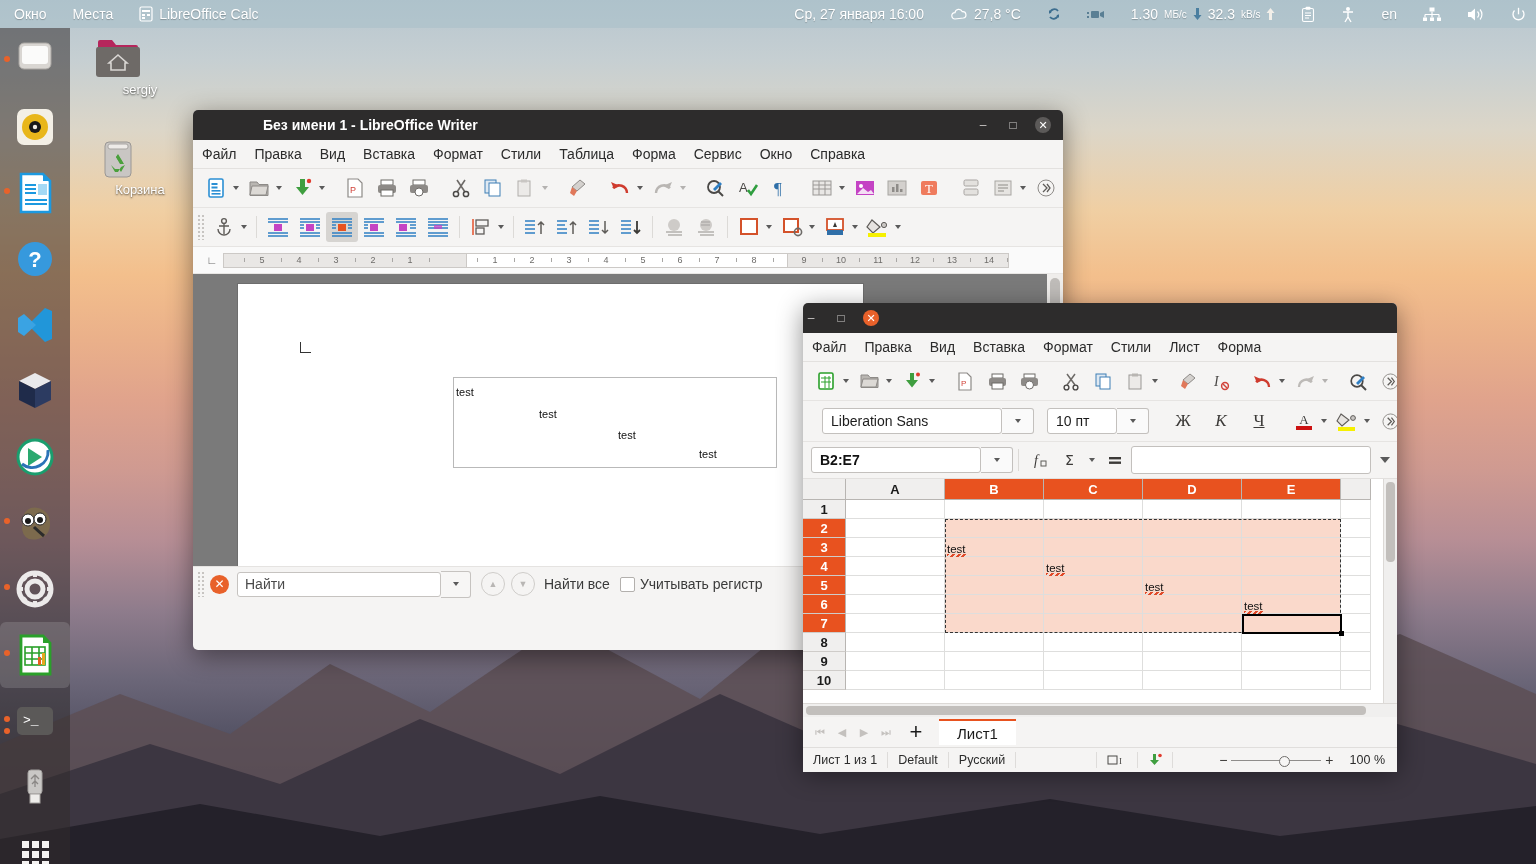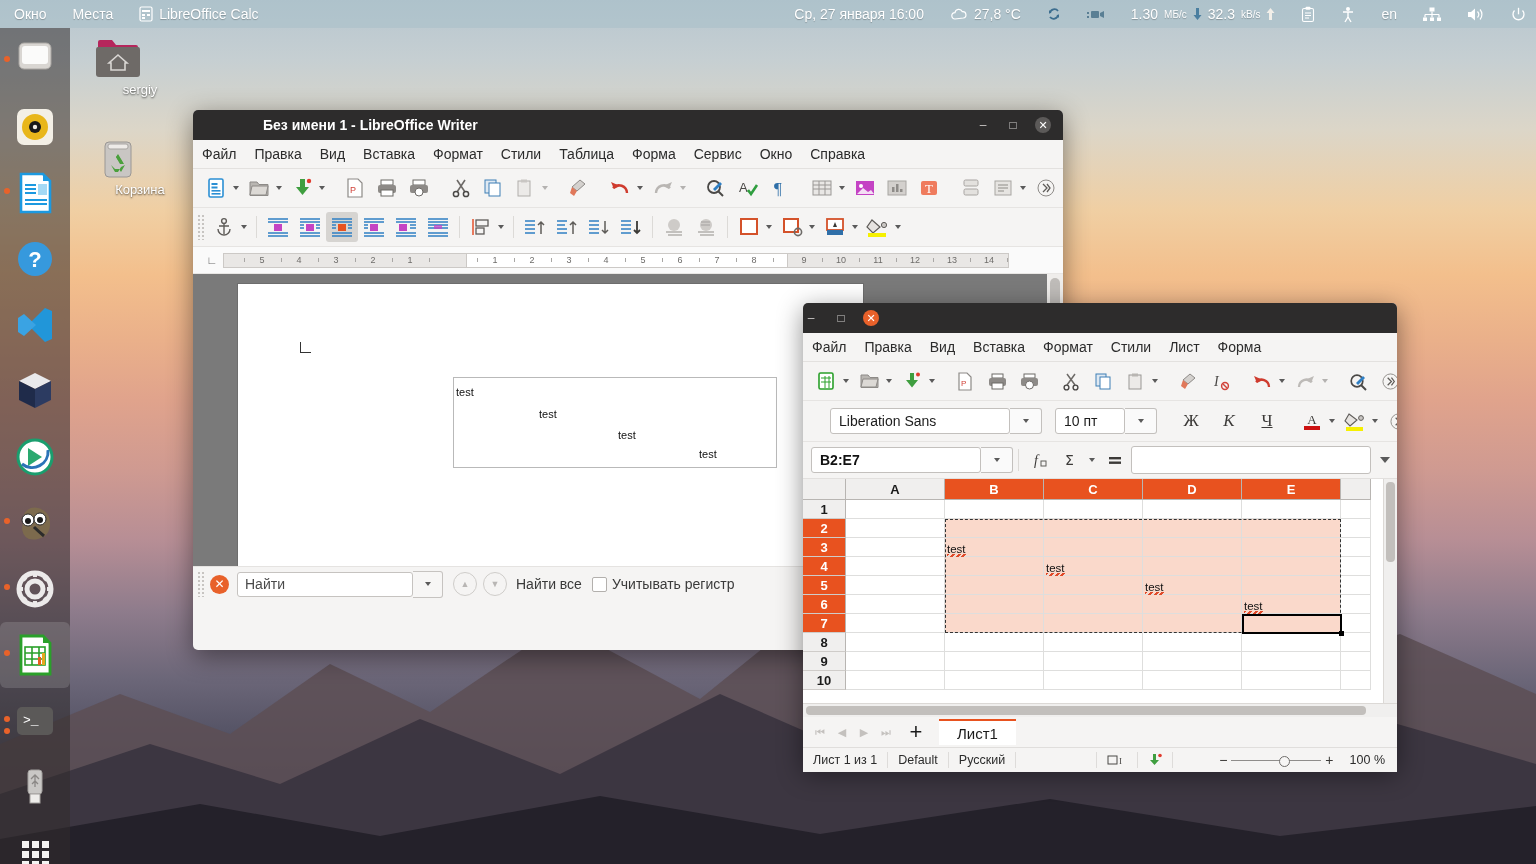--- a/index.html
+++ b/index.html
@@ -77,21 +77,21 @@
   .rnum{position:absolute;top:1px;font-size:9px;color:#6e6c6a;transform:translateX(-50%);}
   .rtick{position:absolute;top:4px;width:1px;height:4px;background:#a9a7a5;}
   #writer .docarea{position:relative;background:#7a7a7a;height:292px;overflow:hidden;}
   #writer .page{position:absolute;left:45px;top:10px;width:625px;height:330px;background:#fff;box-shadow:0 0 0 1px #6d6d6d;}
   .textframe{position:absolute;border:1px solid #b9b9b9;}
   .tf-word{position:absolute;font-size:11px;color:#111;font-family:"Liberation Sans",sans-serif;}
   .cursor-mark{position:absolute;width:10px;height:10px;border-left:1px solid #333;border-bottom:1px solid #333;}
   .findbar{height:34px;background:#f5f4f3;display:flex;align-items:center;padding-left:4px;border-top:1px solid #e5e3e1;overflow:hidden;}
   .find-close{width:19px;height:19px;border-radius:50%;background:#e8612a;color:#fff;font-size:12px;
     display:flex;align-items:center;justify-content:center;margin:0 8px 0 2px;}
-  .find-input{width:176px;height:25px;background:#fff;border:1px solid #c6c3c0;border-radius:3px;
+  .find-input{width:204px;height:25px;background:#fff;border:1px solid #c6c3c0;border-radius:3px;
     display:flex;align-items:center;font-size:14px;color:#4a4a4a;padding:0 7px;box-sizing:border-box;}
   .find-drop{width:30px;height:27px;border:1px solid #c6c3c0;border-left:none;background:#f7f6f5;
     display:flex;align-items:center;justify-content:center;border-radius:0 3px 3px 0;box-sizing:border-box;}
   .circ-btn{width:22px;height:22px;border-radius:50%;border:1px solid #cfcdca;margin:0 3px;
     display:flex;align-items:center;justify-content:center;color:#b8b6b4;font-size:9px;}
   .chk{width:13px;height:13px;border:1px solid #b3b0ad;background:#fff;border-radius:2px;margin-right:5px;}
   
   #calc{left:803px;top:303px;width:594px;height:465px;background:#f5f4f3;border-radius:5px;}
   .fontbox{height:26px;background:#fff;border:1px solid #c3c0bd;border-radius:3px;display:flex;align-items:center;
     font-size:14px;color:#1c1c1c;padding:0 8px;box-sizing:border-box;}
@@ -890,21 +890,21 @@
     <div class="tbtn" style="margin-right:4px">
       <svg width="17" height="17" viewBox="0 0 18 18">
         <circle cx="9" cy="9" r="8" fill="none" stroke="#8e8b88"></circle>
         <path d="M6,5 l4,4 l-4,4 M10,5 l3,4 l-3,4" stroke="#5f5c59" stroke-width="1.3" fill="none"></path>
       </svg>
     </div>
   </div>
 
   <div class="toolbar" style="height:40px">
     <div class="tb-grip"></div>
-    <div style="display:flex;margin-left:20px">
+    <div style="display:flex;margin-left:12px">
       <div class="fontbox" style="width:180px">Liberation Sans</div>
       <div class="dropbtn">
           <span class="caret" style="margin:0"></span>
         </div>
     </div>
     <div style="display:flex;margin-left:13px">
       <div class="fontbox" style="width:70px">10 пт</div>
       <div class="dropbtn">
           <span class="caret" style="margin:0"></span>
         </div>

